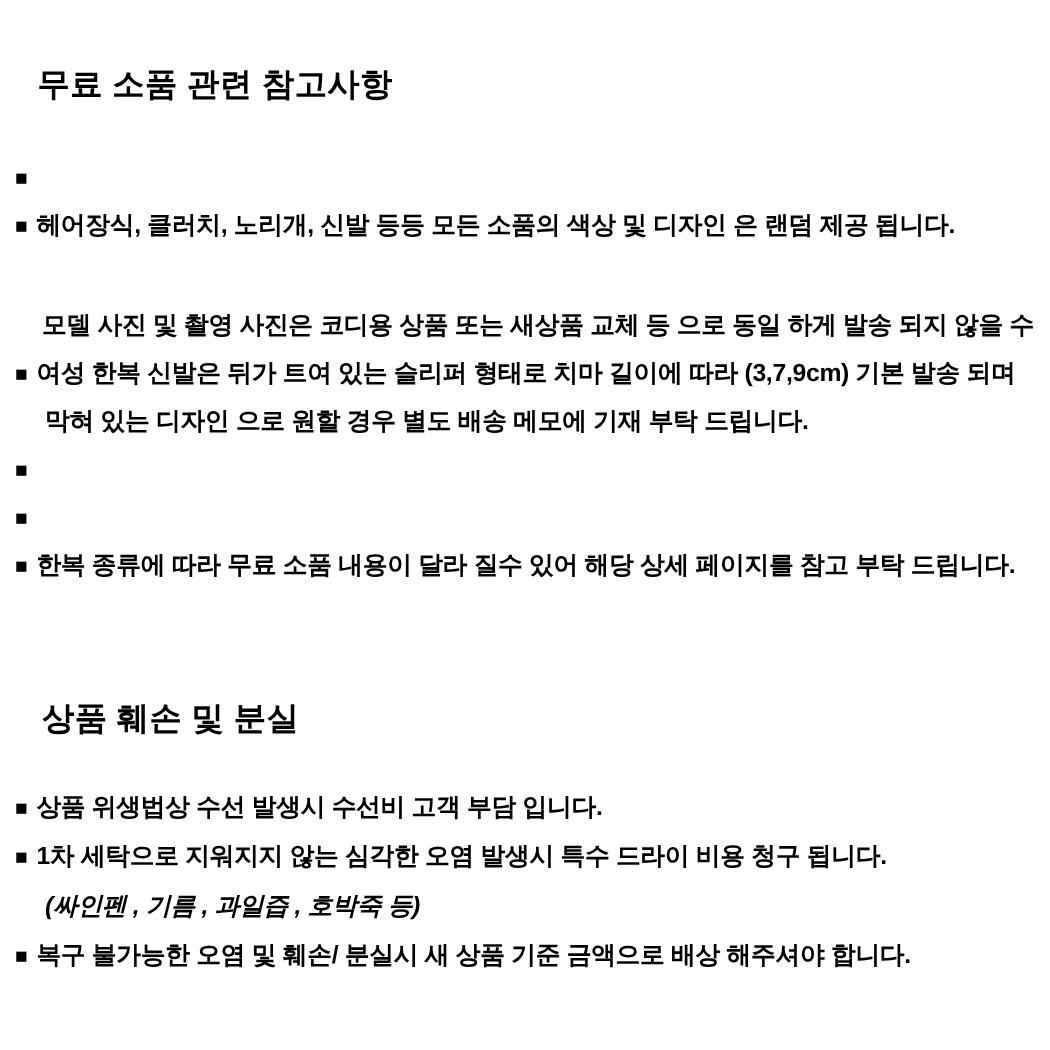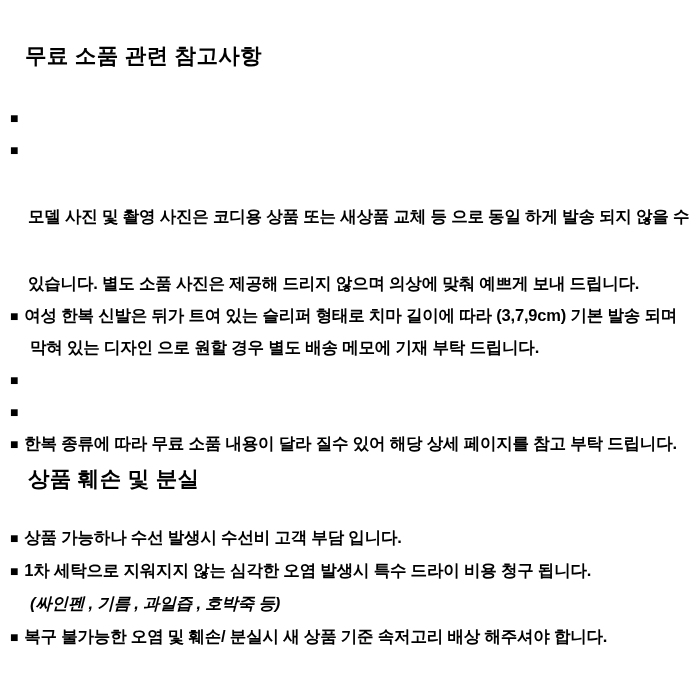--- a/index.html
+++ b/index.html
@@ -58,26 +58,24 @@
 <div class="page">
 
   <h1 class="sec-title" id="t1">무료 소품 관련 참고사항</h1>
 
   <div class="lines" id="s1">
     <div class="line">
       <span class="bullet">■</span>
     </div>
     <div class="line">
       <span class="bullet">■</span>
+      <span class="txt">헤어장식, 클러치, 노리개, 신발 등등 모든 소품의  색상 및 디자인 은 랜덤 제공 됩니다.</span>
     </div>
     <div class="line ind28">
       <span class="txt">모델 사진 및 촬영 사진은 코디용 상품 또는 새상품 교체 등 으로 동일 하게 발송 되지 않을 수</span>
-    </div>
-    <div class="line ind28">
-      <span class="txt">있습니다. 별도 소품 사진은 제공해 드리지 않으며 의상에 맞춰 예쁘게 보내 드립니다.</span>
     </div>
     <div class="line">
       <span class="bullet">■</span>
       <span class="txt">여성 한복 신발은 뒤가 트여 있는 슬리퍼 형태로 치마 길이에 따라 (3,7,9cm) 기본 발송 되며</span>
     </div>
     <div class="line ind33">
       <span class="txt">막혀 있는 디자인 으로 원할 경우 별도 배송 메모에 기재 부탁 드립니다.</span>
     </div>
     <div class="line">
       <span class="bullet">■</span>
@@ -89,28 +87,28 @@
       <span class="bullet">■</span>
       <span class="txt">한복 종류에 따라 무료 소품 내용이 달라 질수 있어 해당 상세 페이지를 참고 부탁 드립니다.</span>
     </div>
   </div>
 
   <h2 class="sec-title" id="t2">상품 훼손 및 분실</h2>
 
   <div class="lines" id="s2">
     <div class="line">
       <span class="bullet">■</span>
-      <span class="txt">상품 가능하나 수선 발생시 수선비 고객 부담 입니다.</span>
+      <span class="txt">상품 위생법상 수선 발생시 수선비 고객 부담 입니다.</span>
     </div>
     <div class="line">
       <span class="bullet">■</span>
       <span class="txt">1차 세탁으로 지워지지 않는 심각한 오염 발생시 특수 드라이 비용 청구 됩니다.</span>
     </div>
     <div class="line ind30">
       <span class="txt">(싸인펜 , 기름 , 과일즙 , 호박죽 등)</span>
     </div>
     <div class="line">
       <span class="bullet">■</span>
-      <span class="txt">복구 불가능한 오염 및 훼손/ 분실시  새 상품 기준 속저고리 배상 해주셔야 합니다.</span>
+      <span class="txt">복구 불가능한 오염 및 훼손/ 분실시  새 상품 기준 금액으로 배상 해주셔야 합니다.</span>
     </div>
   </div>
 
 </div>
 
 </body></html>

